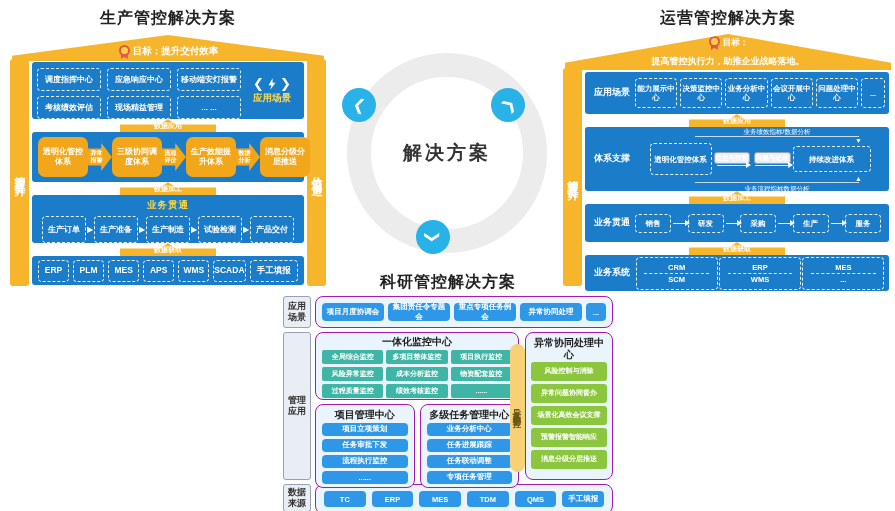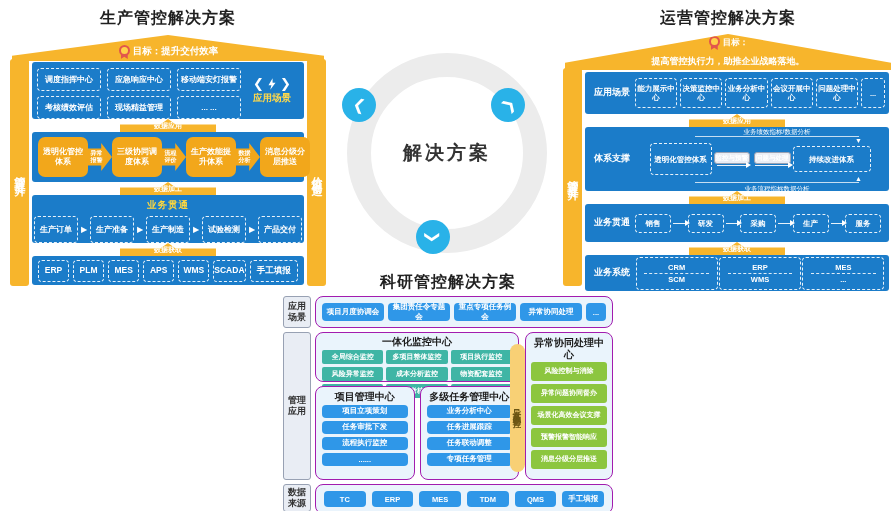--- a/index.html
+++ b/index.html
@@ -38,21 +38,21 @@
   .scene-word{color:#FFD94B;font-weight:bold;font-size:9.5px;}
   .sysrow{display:flex;align-items:center;justify-content:space-between;padding:5px 6px;height:100%;box-sizing:border-box;}
   .ybox{width:50px;height:40px;border-radius:7px;background:#F2A71B;color:#fff;font-weight:bold;
         font-size:8px;line-height:1.2;display:flex;align-items:center;justify-content:center;
         text-align:center;padding:2px;box-sizing:border-box;flex:none;}
   .yarrow{width:24px;height:28px;background:#F2A71B;color:#fff;font-size:6px;font-weight:bold;
           display:flex;align-items:center;padding-left:2px;line-height:1.15;flex:none;box-sizing:border-box;
           clip-path:polygon(0 20%,55% 20%,55% 0,100% 50%,55% 100%,55% 80%,0 80%);}
   .yarrow span{width:13px;word-break:break-all;text-align:center;}
   .flow-title{color:#FFD83D;font-weight:bold;font-size:9.5px;text-align:center;margin-top:4px;letter-spacing:1px;}
-  .flowrow{display:flex;align-items:center;justify-content:space-between;padding:4px 2px 7px;}
+  .flowrow{display:flex;align-items:center;justify-content:space-between;padding:4px 10px 7px;}
   .flowrow .dbox{width:42px;height:25px;font-size:8px;flex:none;}
   .tri{color:#fff;font-size:8px;flex:none;}
   .srcrow{display:flex;gap:4px;padding:4px 6px;height:100%;box-sizing:border-box;align-items:center;}
   .srcrow .dbox{flex:1;height:20px;font-size:8.5px;}
   .srcrow .dbox.wide{flex:1.6;}
   
   .ring-wrap{left:347px;top:53px;width:200px;height:200px;}
   .ring{position:absolute;inset:0;border:24px solid #ECECEC;border-radius:50%;box-sizing:border-box;}
   .center-label{position:absolute;inset:0;display:flex;align-items:center;justify-content:center;
                 font-size:19px;font-weight:bold;color:#333;letter-spacing:3px;}
@@ -91,21 +91,21 @@
   .main-col{flex:1;display:flex;flex-direction:column;gap:4px;}
   .lpanel{background:#EAF4FC;border:1px solid #a21caf;border-radius:8px;box-sizing:border-box;}
   .meet-row{height:32px;display:flex;align-items:center;gap:4px;padding:0 6px;flex:none;}
   .bluebtn{background:#2F97E8;border-radius:4px;color:#fff;font-size:7.5px;font-weight:bold;
            height:18px;display:flex;align-items:center;justify-content:center;padding:0 4px;flex:1;
            box-sizing:border-box;text-align:center;}
   .bluebtn.dots{flex:none;width:20px;}
   .mid{display:flex;gap:6px;height:148px;position:relative;flex:none;}
   .mid-left{flex:1;display:flex;flex-direction:column;gap:4px;}
   .ptitle{font-size:10px;font-weight:bold;color:#1c1c1c;text-align:center;margin:1px 0 2px;line-height:1.15;}
-  .monitor{height:50px;padding:2px 6px;flex:none;}
+  .monitor{height:68px;padding:2px 6px;flex:none;}
   .tealgrid{display:grid;grid-template-columns:repeat(3,1fr);gap:3px;}
   .tealbtn{background:#3FB5A5;color:#fff;font-size:7px;font-weight:bold;height:14px;border-radius:2px;
            display:flex;align-items:center;justify-content:center;}
   .centers{display:flex;gap:5px;flex:1;}
   .cpanel{flex:1;padding:3px 6px;display:flex;flex-direction:column;}
   .cpanel .btns{display:flex;flex-direction:column;gap:3px;}
   .cpanel .bluebtn{height:13px;flex:none;}
   .ribbon{position:absolute;right:88px;top:12px;bottom:8px;width:15px;background:#F8D075;border-radius:8px;
           writing-mode:vertical-rl;font-size:8.5px;font-weight:bold;color:#6b5513;display:flex;
           align-items:center;justify-content:center;letter-spacing:2px;z-index:2;}

